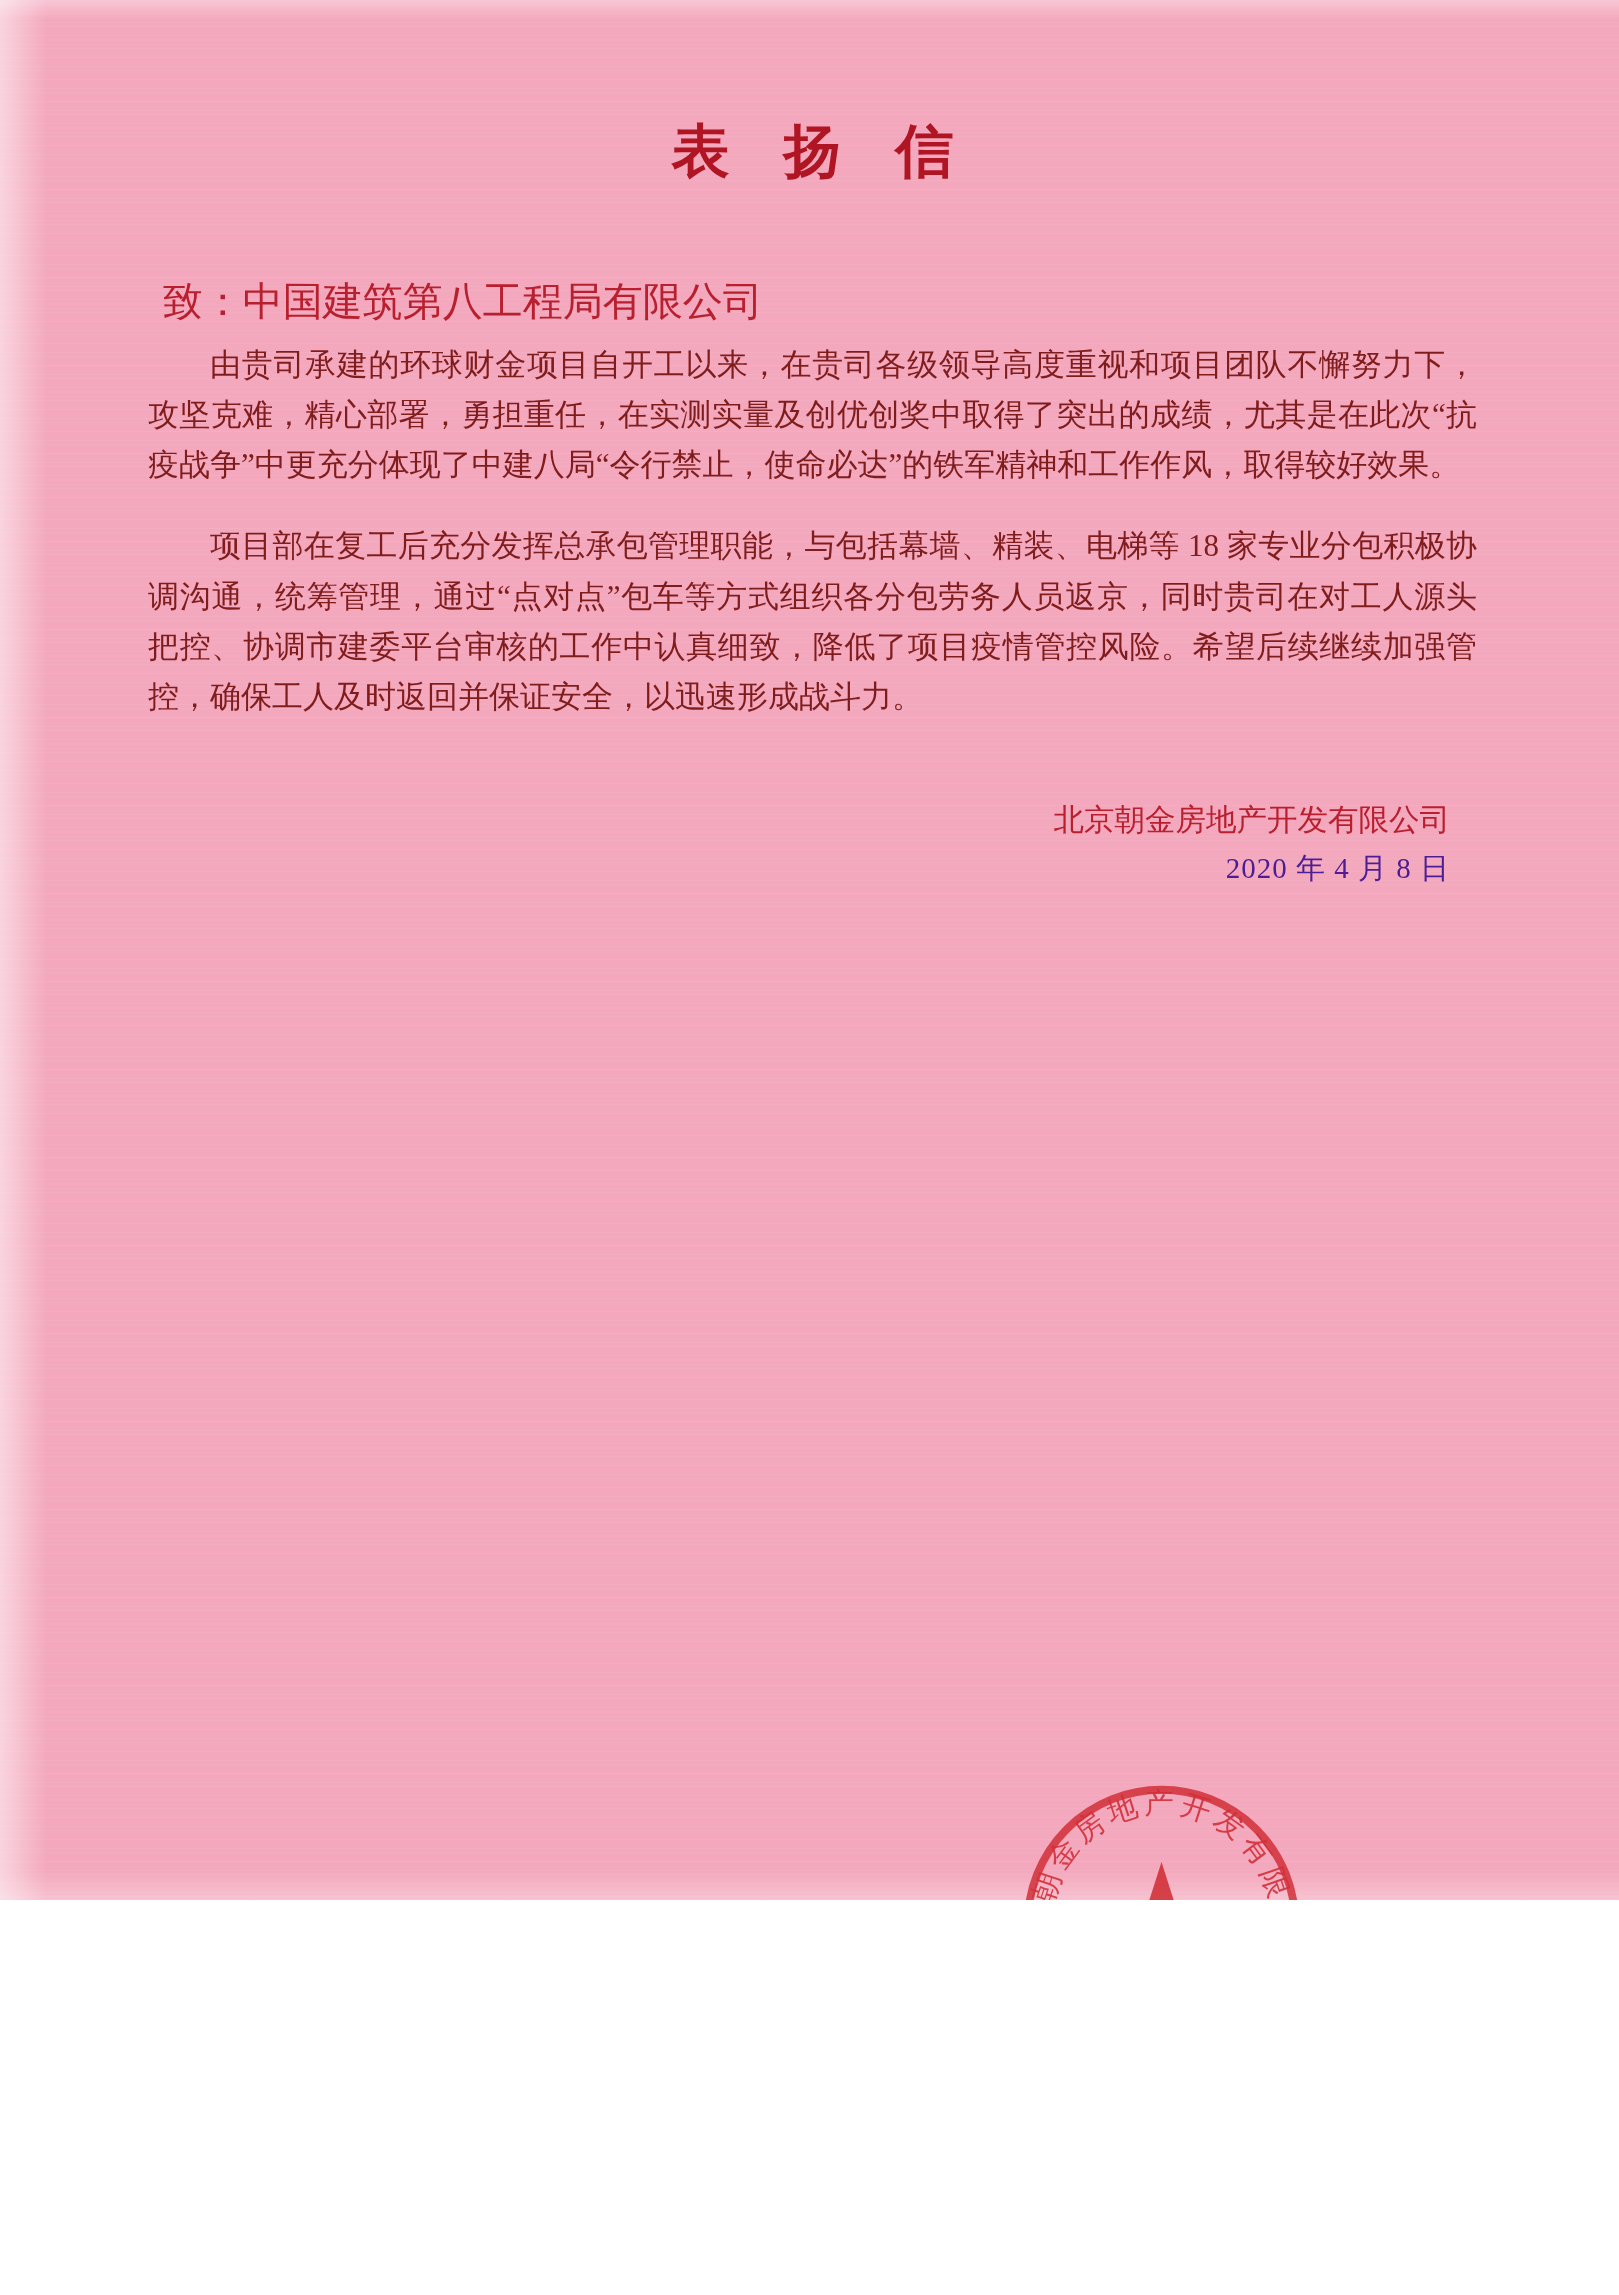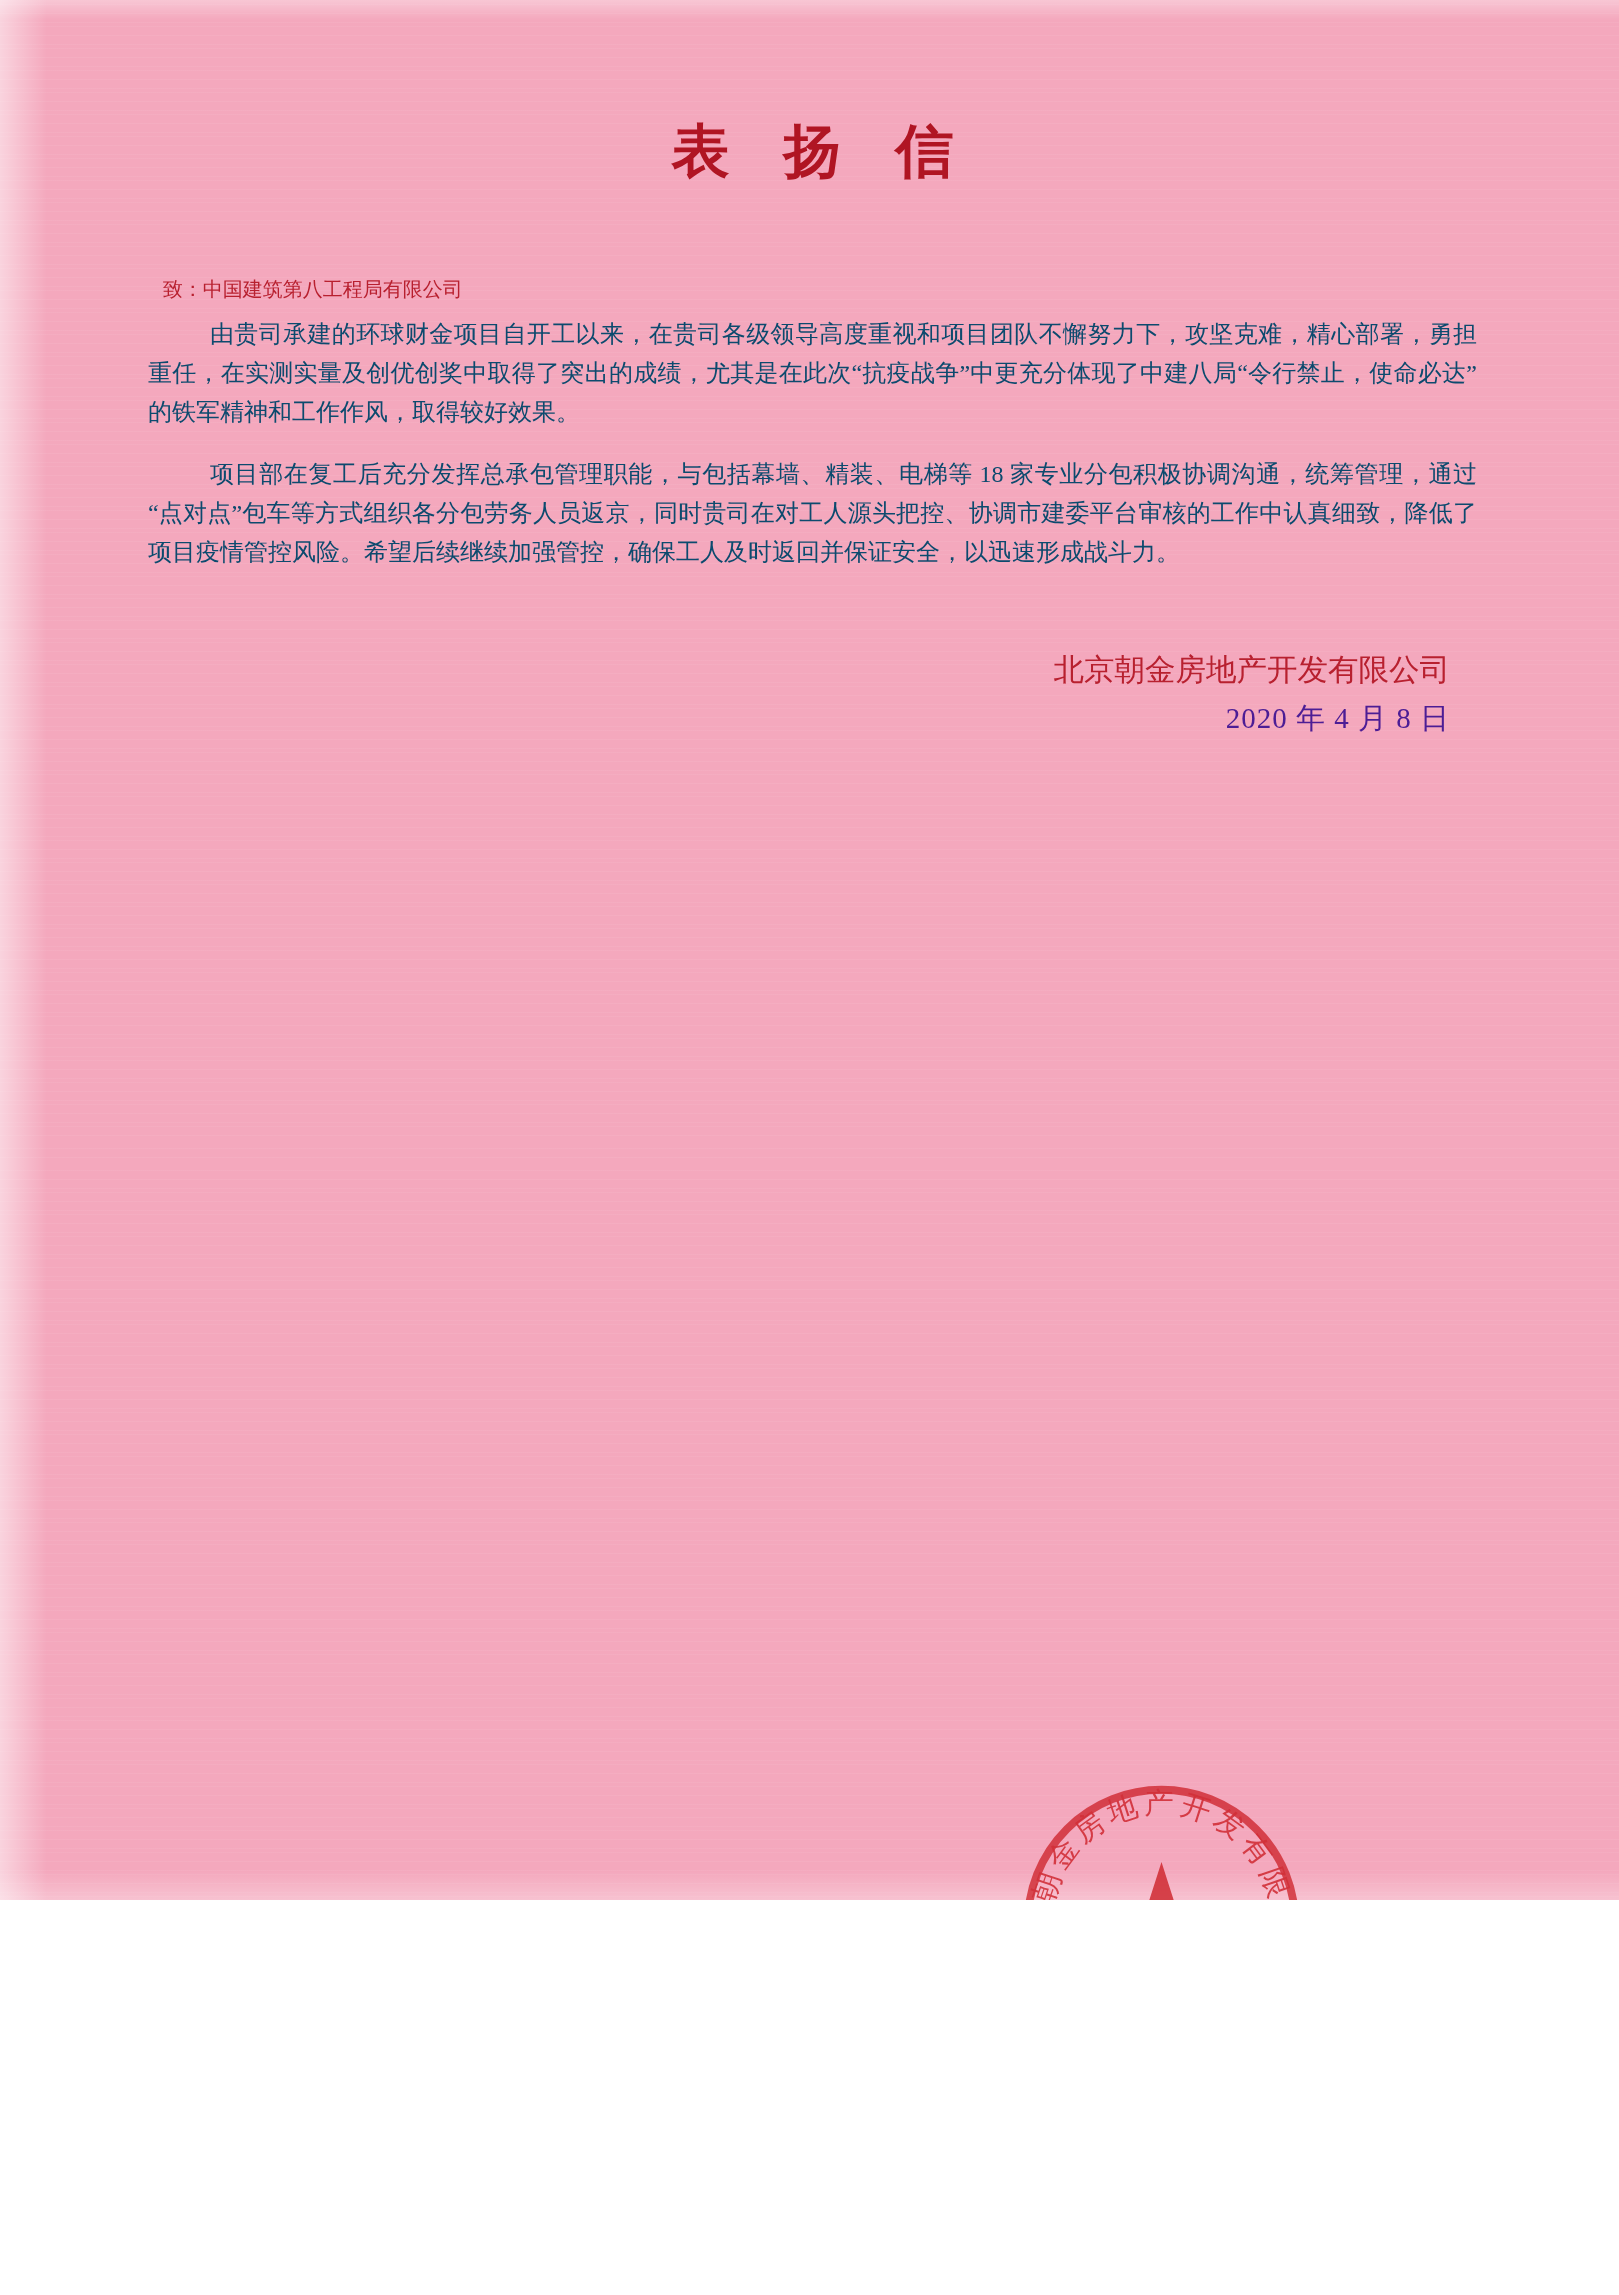--- a/index.html
+++ b/index.html
@@ -66,28 +66,28 @@
     font-size: 58px;
     font-weight: bold;
     letter-spacing: 19.7px;
     text-indent: 19.7px;
     font-family: "Liberation Serif", "DejaVu Serif", serif;
   }
 
   .salutation {
     margin-top: 86px;
     color: #b8202f;
-    font-size: 20px;
+    font-size: 40px;
     line-height: 1.25;
     padding-left: 14.8px;
   }
 
   .body-para {
-    color: #0c4a6e;
-    font-size: 24px;
+    color: #7f1d1d;
+    font-size: 31px;
     line-height: 1.62;
     text-align: justify;
     text-justify: inter-ideograph;
     text-indent: 62px;
     margin-top: 12.8px;
   }
 
   .signature-block {
     margin-top: 74px;
     text-align: right;

